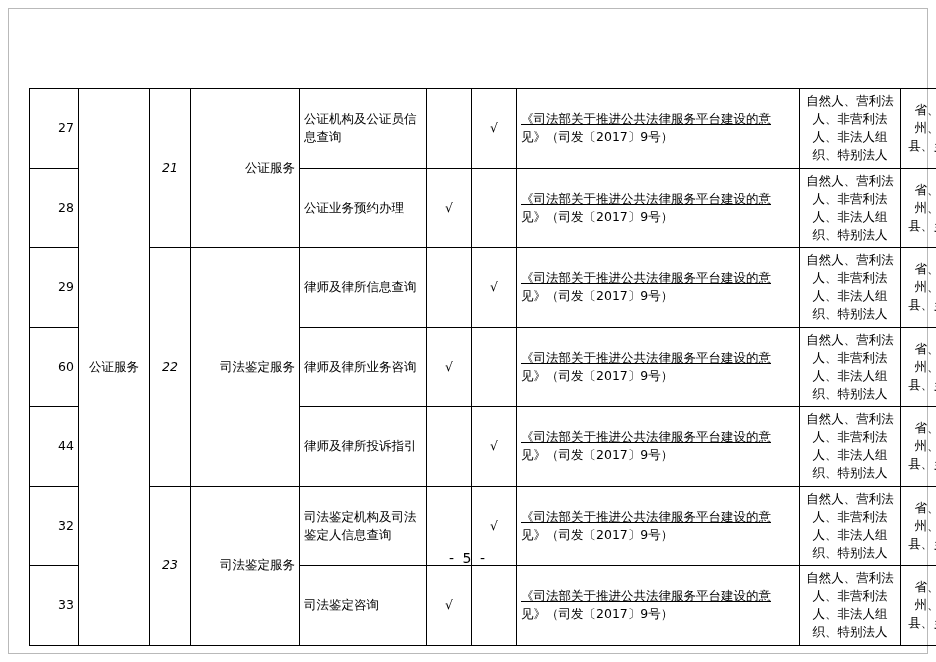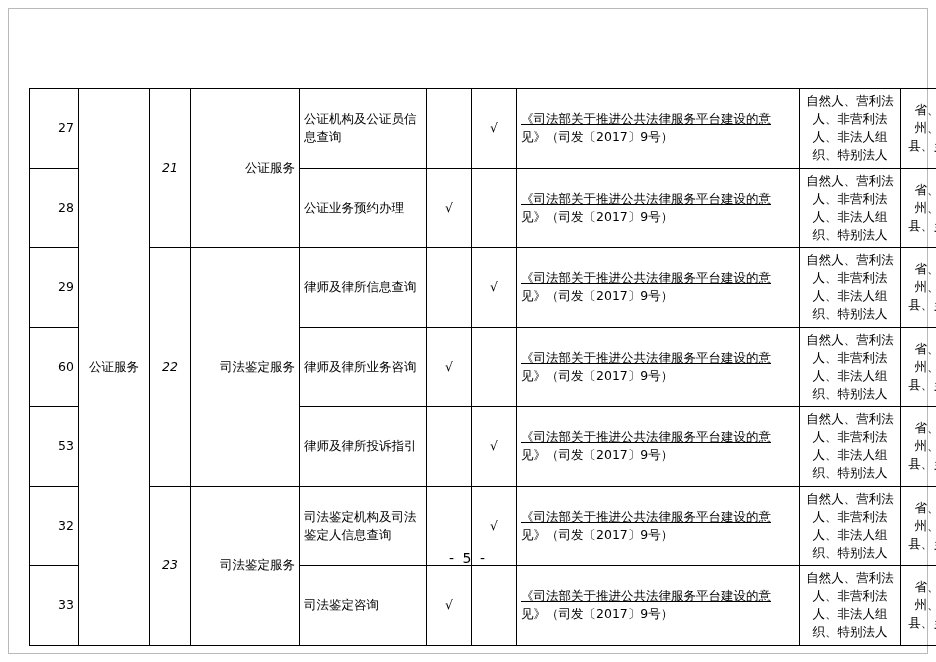--- a/index.html
+++ b/index.html
@@ -139,21 +139,21 @@
           <td class="c-basis">
             <span class="basis-line1">《司法部关于推进公共法律服务平台建设的意</span>
             <span class="basis-line2">见》（司发〔2017〕9号）</span>
           </td>
           <td class="c-object">自然人、营利法人、非营利法人、非法人组织、特别法人</td>
           <td class="c-level">省、州、县、乡</td>
 
         </tr>
 
         <tr>
-          <td class="c-num">53</td>
+          <td class="c-num">44</td>
           <td class="c-item">律师及律所投诉指引</td>
           <td class="c-mark1 check"></td>
           <td class="c-mark2 check">√</td>
           <td class="c-basis">
             <span class="basis-line1">《司法部关于推进公共法律服务平台建设的意</span>
             <span class="basis-line2">见》（司发〔2017〕9号）</span>
           </td>
           <td class="c-object">自然人、营利法人、非营利法人、非法人组织、特别法人</td>
           <td class="c-level">省、州、县、乡</td>
 

